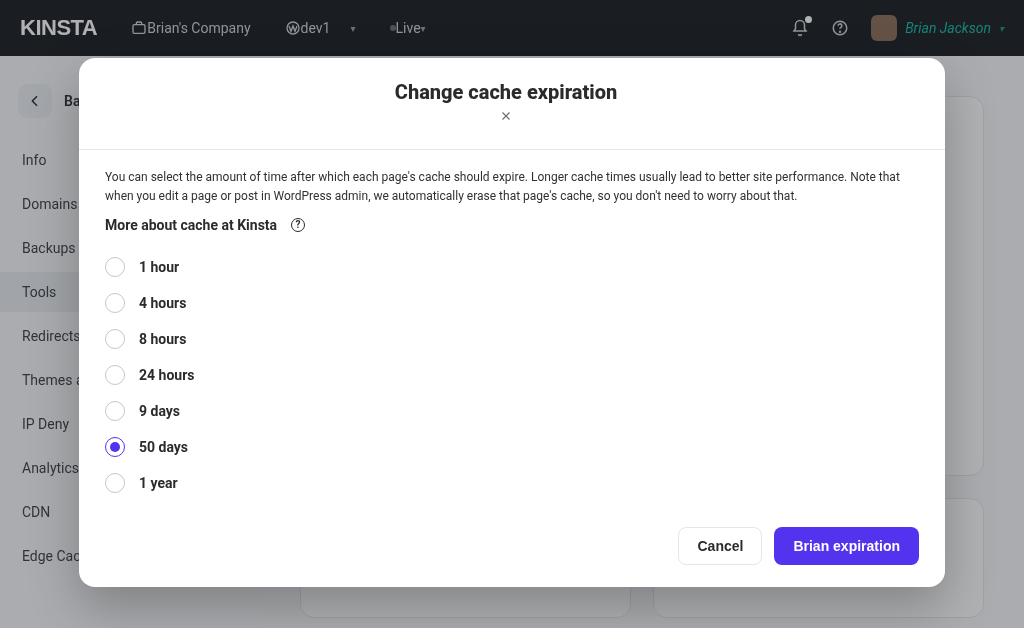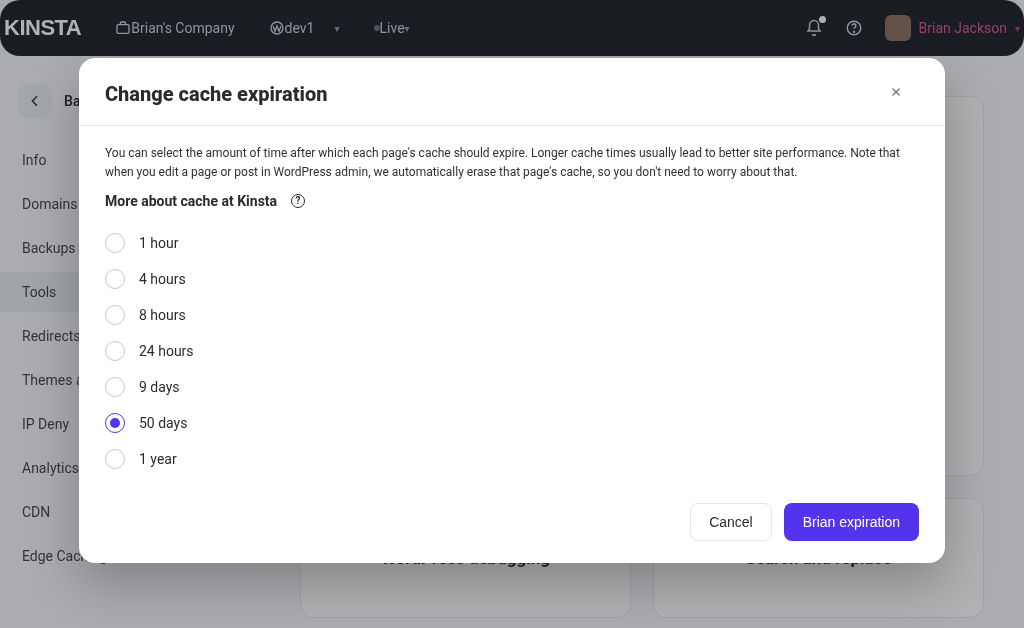--- a/index.html
+++ b/index.html
@@ -23,31 +23,30 @@
     overflow: hidden;
     width:1024px; height:628px;
   }
 
   
   .topbar {
     position: fixed; top:0; left:0; right:0;
     height: 56px;
     background: var(--bg-dark);
     display:flex; align-items:center;
-    padding: 0 4px;
+    padding: 0 20px;
     color: #cfd2d8;
     z-index: 100;
-    border-radius: 20px;
   }
   .logo {
     color:#fff; font-weight:800; font-size:22px; letter-spacing:-0.5px;
     font-family: Arial, sans-serif;
   }
   .tb-group { display:flex; align-items:center; gap:0; margin-left:34px; }
-  .tb-item { display:flex; align-items:center; gap:8px; color:#ec4899; font-size:14px; }
+  .tb-item { display:flex; align-items:center; gap:8px; color:#14b8a6; font-size:14px;font-style:italic; }
   .tb-sep { width:20px; }
   .tb-right { margin-left:auto; display:flex; align-items:center; gap:22px; }
   .avatar { width:26px; height:26px; border-radius:6px; background:#8a6d5a; }
   .chev { font-size:10px; opacity:.7; }
   .dot { width:6px; height:6px; border-radius:50%; background:#6b6e75; display:inline-block; }
   .bell-wrap { position:relative; }
   .bell-dot { position:absolute; top:-3px; right:-3px; width:7px; height:7px; border-radius:50%; background:#fff; }
 
   
   .sidebar {
@@ -101,20 +100,21 @@
     background:#fff;
     border-radius: 16px;
     box-shadow: 0 20px 50px rgba(0,0,0,.25);
     display:flex; flex-direction:column;
     overflow:hidden;
   }
   .modal-head {
     display:flex; align-items:center; justify-content:space-between;
     padding: 22px 38px 18px 26px;
     border-bottom: 1px solid var(--border);
+    flex-direction: column;
   }
   .modal-title { font-size:20px; font-weight:800; }
   .close-x { cursor:pointer; color:#6b6e75; font-size:16px; padding:4px; }
   .modal-body { padding: 18px 26px 8px 26px; }
   .modal-desc { font-size:12px; line-height:1.55; color:#2f3135; }
   .more-link {
     margin-top:12px; font-size:14px; font-weight:700;
     display:flex; align-items:center; gap:14px; cursor:pointer;
   }
   .more-link .q {
@@ -134,29 +134,29 @@
     border:1.5px solid #c4c7cf; background:#fff;
     display:flex; align-items:center; justify-content:center;
     flex-shrink:0;
   }
   .radio.checked { border-color: var(--primary); }
   .radio .inner {
     width:10px; height:10px; border-radius:50%;
     background: var(--primary); display:none;
   }
   .radio.checked .inner { display:block; }
-  .radio-label { font-size:14px; font-weight:400; }
+  .radio-label { font-size:14px; font-weight:700; }
 
   .modal-foot {
     display:flex; justify-content:flex-end; gap:12px;
     padding: 18px 26px 22px 26px;
   }
   .btn {
     height:38px; padding:0 18px; border-radius:8px;
-    font-size:14px; font-weight:400; cursor:pointer;
+    font-size:14px; font-weight:700; cursor:pointer;
     display:inline-flex; align-items:center; justify-content:center;
     border:1px solid transparent;
   }
   .btn.secondary { background:#fff; border-color: var(--border); color:#2a2b2d; }
   .btn.primary   { background: var(--primary); color:#fff; }
 
   .icon { display:inline-flex; }
 </style>
 </head>
 <body>

